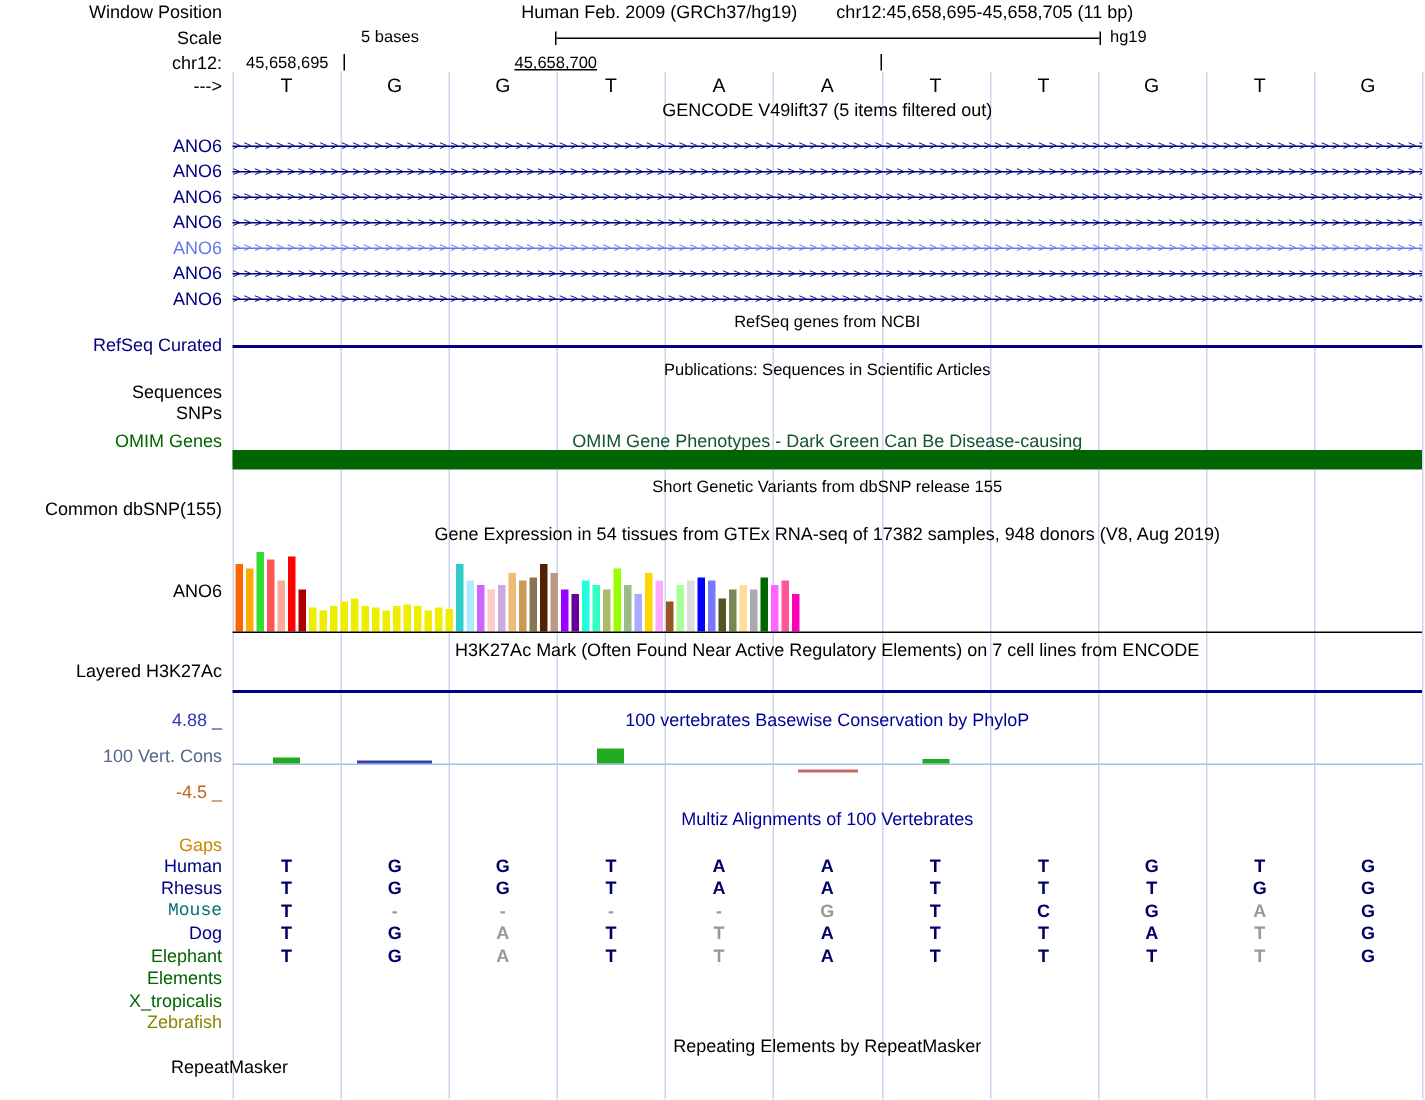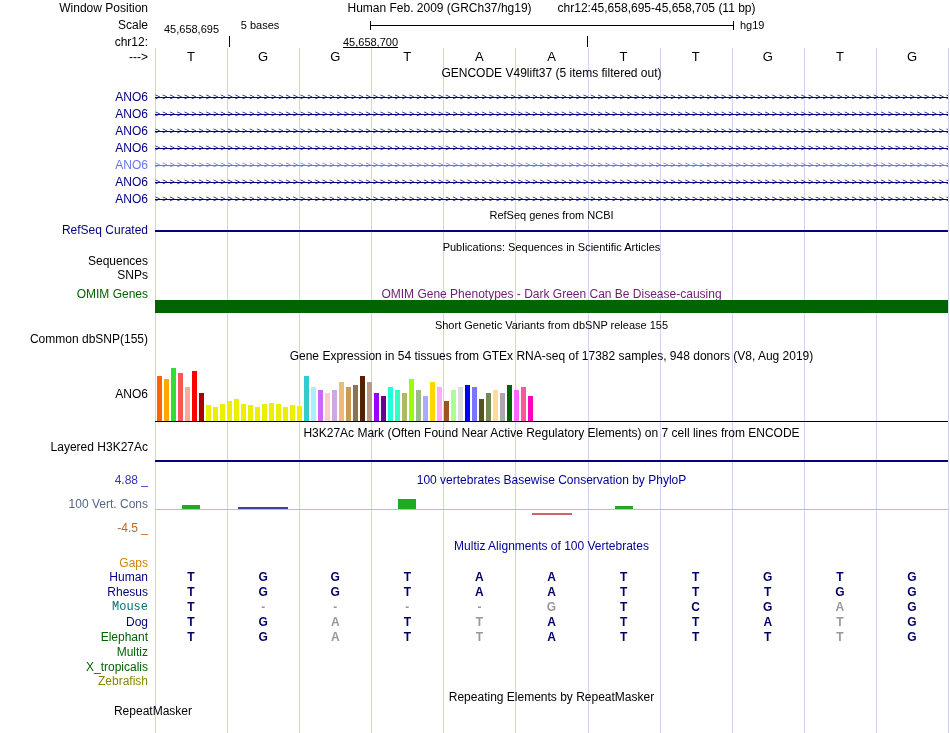--- a/index.html
+++ b/index.html
@@ -64,21 +64,21 @@
     <span>Human Feb. 2009 (GRCh37/hg19)</span><span class="headgap">chr12:45,658,695-45,658,705 (11 bp)</span>
   </div>
   <div class="label" style="top:2px;">Window Position</div>
 
   <div class="label" style="top:19px;">Scale</div>
   <div class="coord" style="left:155px; top:19px; width:210px;">5 bases</div>
   <div class="scalebar"></div>
   <div class="coord" style="left:740px; top:19px; width:60px; text-align:left;">hg19</div>
 
   <div class="label" style="top:36px;">chr12:</div>
-  <div class="coord" style="left:155px; top:23px; width:73px;">45,658,695</div>
+  <div class="coord" style="left:155px; top:36px; width:73px;">45,658,695</div>
   <div class="tick" style="left:229px; top:36px;"></div>
   <div class="coord" style="left:155px; top:36px; width:431px;text-decoration:underline;">45,658,700</div>
   <div class="tick" style="left:587px; top:36px;"></div>
 
   <div class="label" style="top:51px;">---&gt;</div>
   <div>
       <div class="base" style="left: 191.045px; top: 50px;">T</div>
       <div class="base" style="left: 263.136px; top: 50px;">G</div>
       <div class="base" style="left: 335.227px; top: 50px;">G</div>
       <div class="base" style="left: 407.318px; top: 50px;">T</div>
@@ -110,21 +110,21 @@
     </div>
 
   <div class="title small" style="top:209px;">RefSeq genes from NCBI</div>
   <div class="label" style="top:224px; color:#000080;">RefSeq Curated</div>
   <div class="hline" style="left:155px; top:230px; width:793px; height:2px; background:#000080;"></div>
 
   <div class="title small" style="top:241px;">Publications: Sequences in Scientific Articles</div>
   <div class="label" style="top:255px;">Sequences</div>
   <div class="label" style="top:269px;">SNPs</div>
 
-  <div class="title" style="top:288px; color:#701a75;">OMIM Gene Phenotypes - Dark Green Can Be Disease-causing</div>
+  <div class="title" style="top:288px; color:#14532d;">OMIM Gene Phenotypes - Dark Green Can Be Disease-causing</div>
   <div class="label" style="top:288px; color:#006400;">OMIM Genes</div>
   <div class="hline" style="left:155px; top:300px; width:793px; height:13px; background:#006400;"></div>
 
   <div class="title small" style="top:319px;">Short Genetic Variants from dbSNP release 155</div>
   <div class="label" style="top:333px;">Common dbSNP(155)</div>
 
   <div class="title" style="top:350px;">Gene Expression in 54 tissues from GTEx RNA-seq of 17382 samples, 948 donors (V8, Aug 2019)</div>
   <div class="label" style="top:388px;">ANO6</div>
   <div>
       <div class="gtexbar" style="left: 157px; top: 376px; height: 45px; background: rgb(255, 102, 0);"></div>
@@ -257,21 +257,21 @@
       <div class="mzbase" style="left: 263.136px; top: 631px; color: rgb(0, 0, 102);">G</div>
       <div class="mzbase" style="left: 335.227px; top: 631px; color: rgb(153, 153, 153);">A</div>
       <div class="mzbase" style="left: 407.318px; top: 631px; color: rgb(0, 0, 102);">T</div>
       <div class="mzbase" style="left: 479.409px; top: 631px; color: rgb(153, 153, 153);">T</div>
       <div class="mzbase" style="left: 551.5px; top: 631px; color: rgb(0, 0, 102);">A</div>
       <div class="mzbase" style="left: 623.591px; top: 631px; color: rgb(0, 0, 102);">T</div>
       <div class="mzbase" style="left: 695.682px; top: 631px; color: rgb(0, 0, 102);">T</div>
       <div class="mzbase" style="left: 767.773px; top: 631px; color: rgb(0, 0, 102);">T</div>
       <div class="mzbase" style="left: 839.864px; top: 631px; color: rgb(153, 153, 153);">T</div>
       <div class="mzbase" style="left: 911.955px; top: 631px; color: rgb(0, 0, 102);">G</div>
-      <div class="label" style="top: 646px; color: rgb(0, 100, 0);">Multiz</div>
+      <div class="label" style="top: 646px; color: rgb(0, 100, 0);">Elements</div>
       <div class="label" style="top: 661px; color: rgb(0, 100, 0);">X_tropicalis</div>
       <div class="label" style="top: 675px; color: rgb(136, 136, 0);">Zebrafish</div>
     </div>
 
   <div class="title" style="top:691px;">Repeating Elements by RepeatMasker</div>
   <div class="label" style="top:705px;padding-left:44px;">RepeatMasker</div>
 
 </div>
 
 </body></html>

